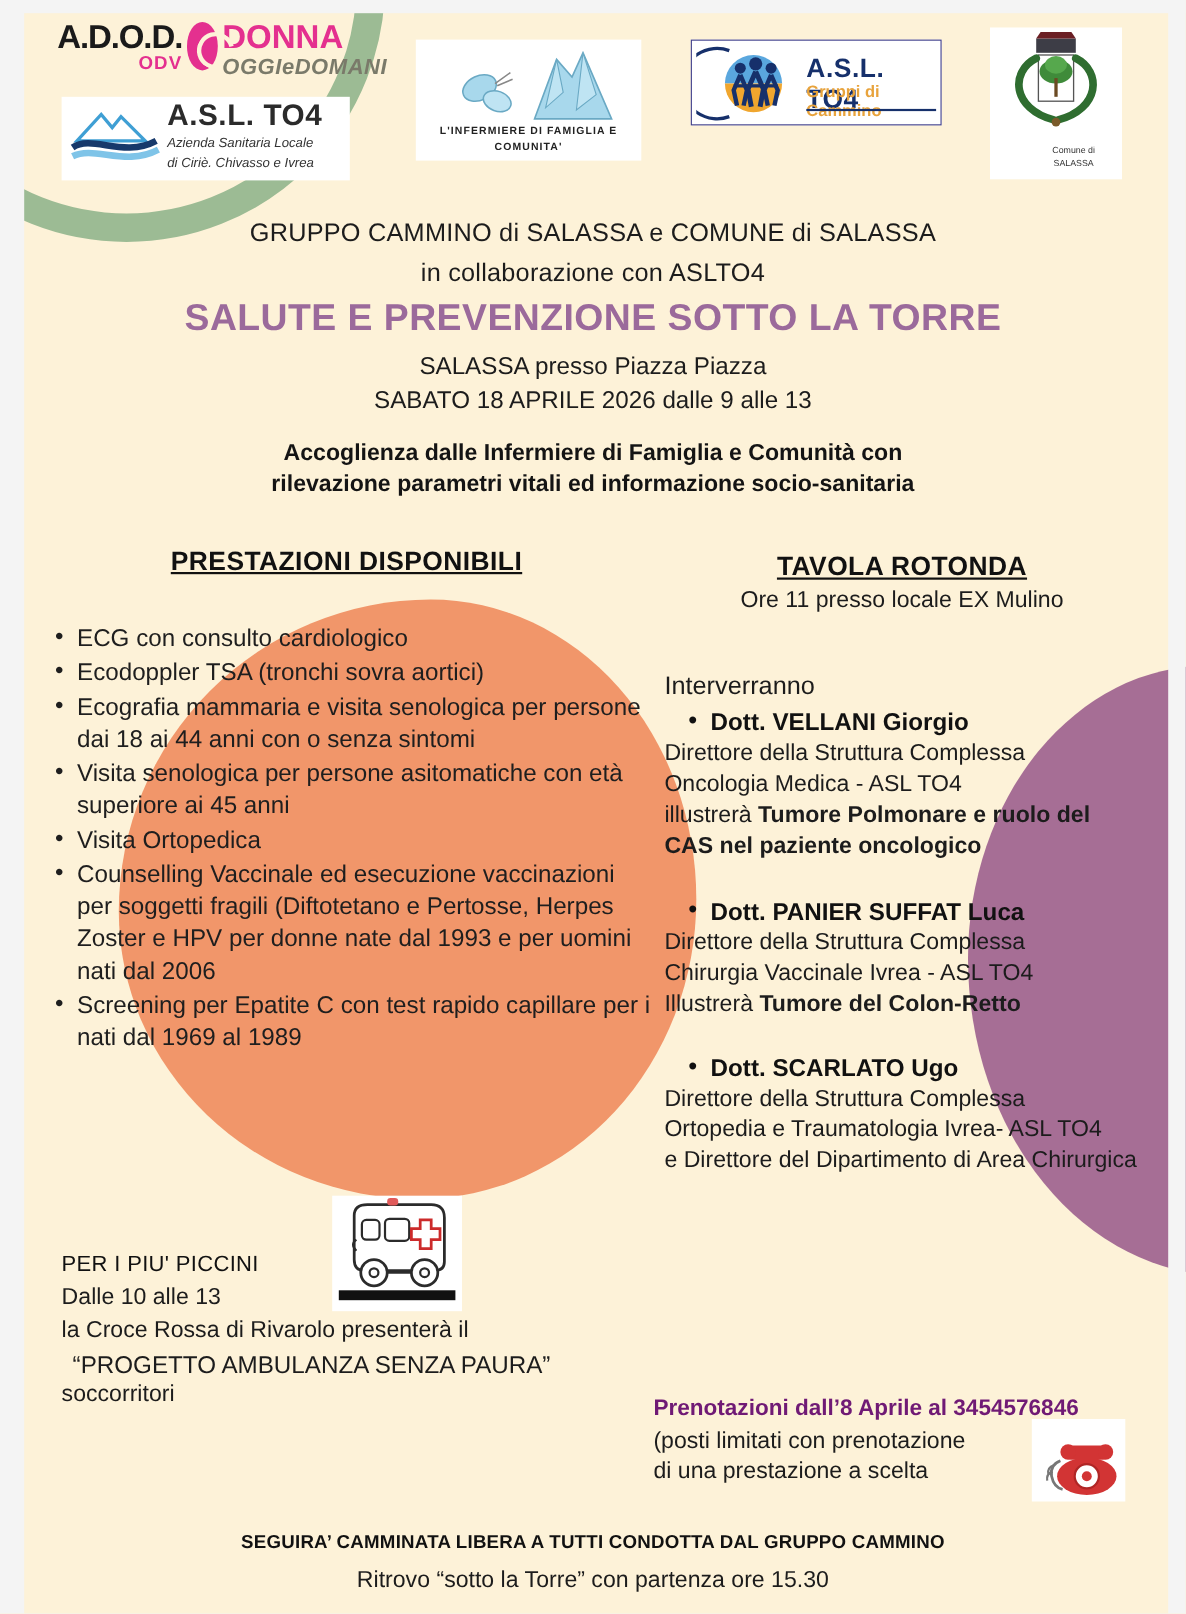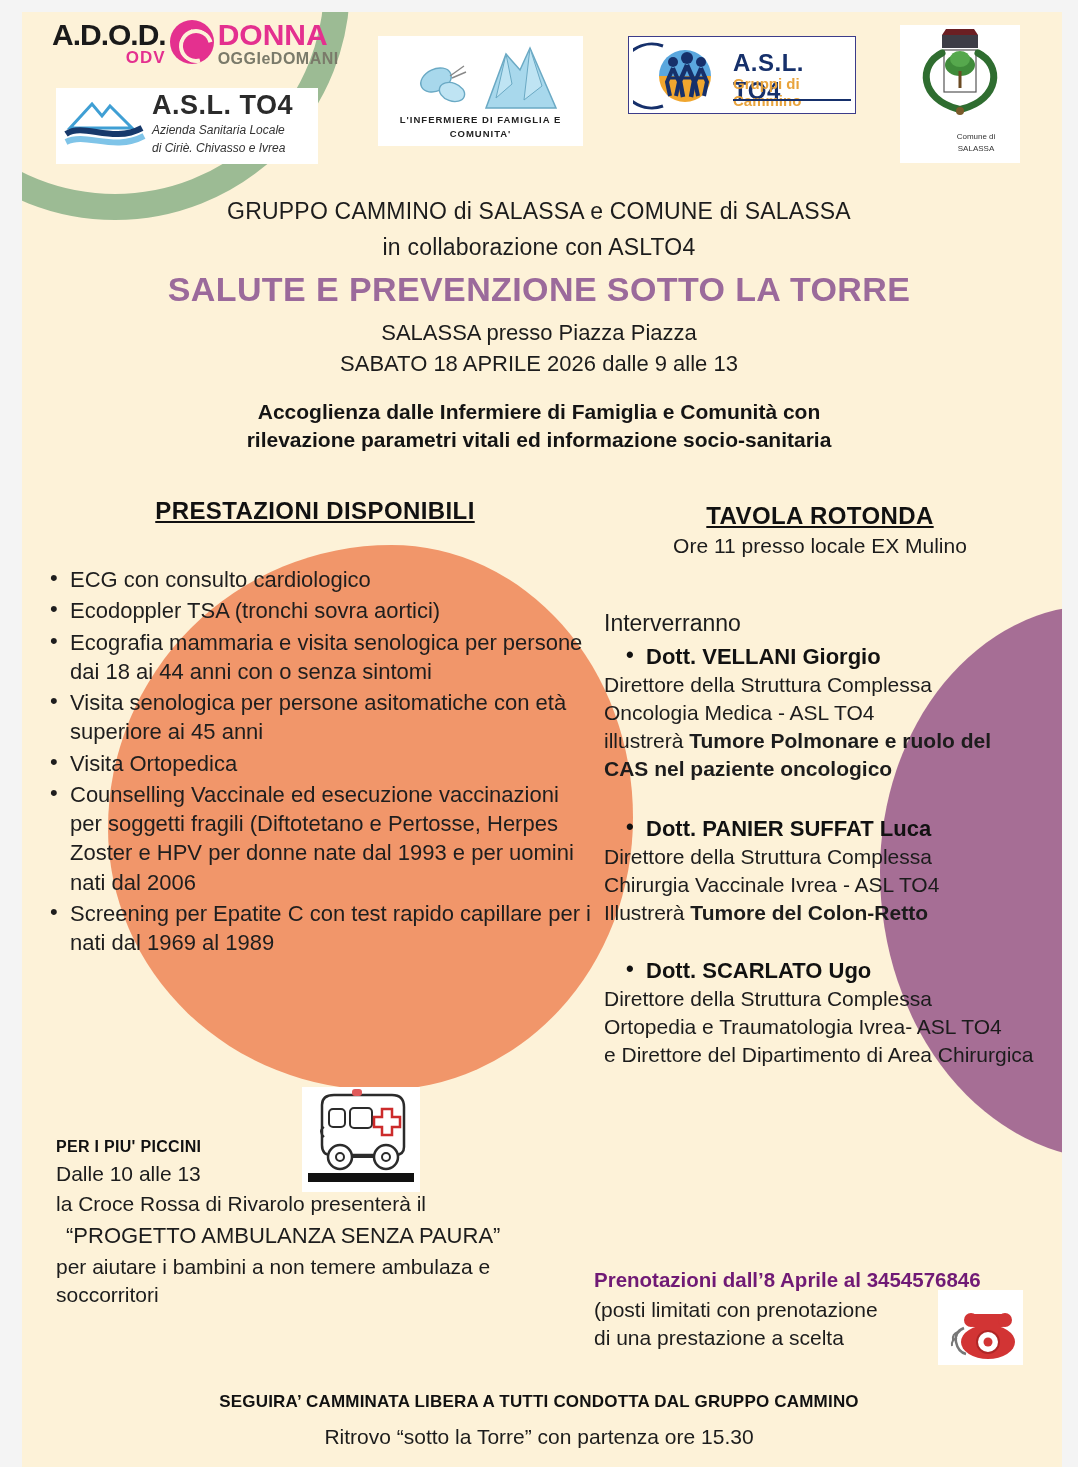--- a/index.html
+++ b/index.html
@@ -59,21 +59,21 @@
   .logo-nobox { position:absolute; z-index:12; }
 
   .adod { left:52px; top:20px; width:300px; height:56px; }
   .adod-row { display:flex; align-items:flex-start; }
   .adod-txt { font-size:30px; font-weight:700; color:#1a1a1a; letter-spacing:-1px; line-height:1; }
   .adod-odv { font-size:17px; font-weight:700; color:#e4308f; letter-spacing:1px; text-align:right; margin-top:-2px;}
   .rose { width:44px; height:44px; border-radius:50%; background:#e4308f; position:relative; margin:0 4px; }
   .rose::after{ content:""; position:absolute; left:9px; top:9px; width:26px; height:26px; border-radius:50%;
                 border:4px solid #fdf2d8; border-right-color:transparent; transform:rotate(30deg);}
   .donna { font-size:30px; font-weight:700; color:#e4308f; letter-spacing:0px; line-height:1; }
-  .oggiedomani { font-size:16px; font-weight:700; color:#7a7a6a; letter-spacing:0.5px; }
+  .oggiedomani { font-size:20px; font-weight:700; color:#7a7a6a; letter-spacing:0.5px;font-style:italic; }
 
   .asl-main { left:56px; top:88px; width:262px; height:76px; }
   .asl-mount { position:absolute; left:6px; top:6px; width:86px; height:62px; }
   .asl-name { position:absolute; left:96px; top:2px; font-size:27px; font-weight:700; color:#2b2b2b; letter-spacing:0.5px;}
   .asl-sub  { position:absolute; left:96px; top:33px; font-size:12px; font-style:italic; color:#333; line-height:1.5;}
 
   .inf-box { left:378px; top:36px; width:205px; height:110px; }
   .inf-cap { position:absolute; left:0; right:0; bottom:6px; text-align:center; font-size:9.5px;
              font-weight:700; letter-spacing:1px; color:#222; line-height:1.4; }
 
@@ -101,21 +101,21 @@
   }
   ul.svc li::before {
     content:"•"; position:absolute; left:10px; top:-2px; font-size:22px; color:#1e1e1e;
   }
 
   .rt-plain { font-size:21px; color:#1c1c1c; line-height:1.32; }
   .rt-b { font-weight:700; }
   .speaker { position:relative; padding-left:42px; font-size:22px; font-weight:700; color:#111; margin-bottom:1px;}
   .speaker::before { content:"•"; position:absolute; left:22px; top:-2px; font-size:22px; }
 
-  .bl-bold { font-size:16px; font-weight:700; color:#111; letter-spacing:0.3px;}
+  .bl-bold { font-size:20px; font-weight:400; color:#111; letter-spacing:0.3px;}
   .bl-txt  { font-size:21px; color:#1c1c1c; line-height:1.35; }
   .quote   { font-size:22px; color:#1c1c1c; }
 
   .amb { position:absolute; left:302px; top:1087px; width:118px; height:105px; background:#fff; z-index:13;}
   .phone { position:absolute; left:938px; top:1290px; width:85px; height:75px; background:#fff; z-index:13;}
 
   .footer-bold { text-align:center; font-size:17px; font-weight:700; color:#111; letter-spacing:0.2px;}
   .footer-sub  { text-align:center; font-size:21px; color:#1c1c1c;}
 </style>
 </head>
@@ -249,21 +249,20 @@
       <rect x="6" y="86" width="106" height="9" fill="#111"></rect>
       <rect x="50" y="2" width="10" height="7" rx="3" fill="#e05a5a"></rect>
     </svg>
   </div>
 
   <div class="layer" style="left:56px; width:530px; top:1138px;">
     <div class="bl-bold">PER I PIU' PICCINI</div>
     <div class="bl-txt" style="margin-top:4px;">Dalle 10 alle 13</div>
     <div class="bl-txt" style="margin-top:2px;">la Croce Rossa di Rivarolo presenterà il</div>
     <div class="quote" style="margin-top:4px; padding-left:10px;">“PROGETTO AMBULANZA SENZA PAURA”</div>
-    <div class="bl-txt" style="margin-top:4px;">per aiutare i bambini a non temere ambulaza e</div>
     <div class="bl-txt">soccorritori</div>
   </div>
 
   <div class="layer sec-head" style="left:600px; width:440px; top:502px;">TAVOLA ROTONDA</div>
   <div class="layer" style="left:600px; width:440px; top:534px; text-align:center; font-size:21px; color:#1c1c1c;">Ore 11 presso locale EX Mulino</div>
 
   <div class="layer" style="left:604px; width:436px; top:608px;">
     <div class="rt-plain" style="font-size:23px;">Interverranno</div>
 
     <div style="margin-top:6px;">

